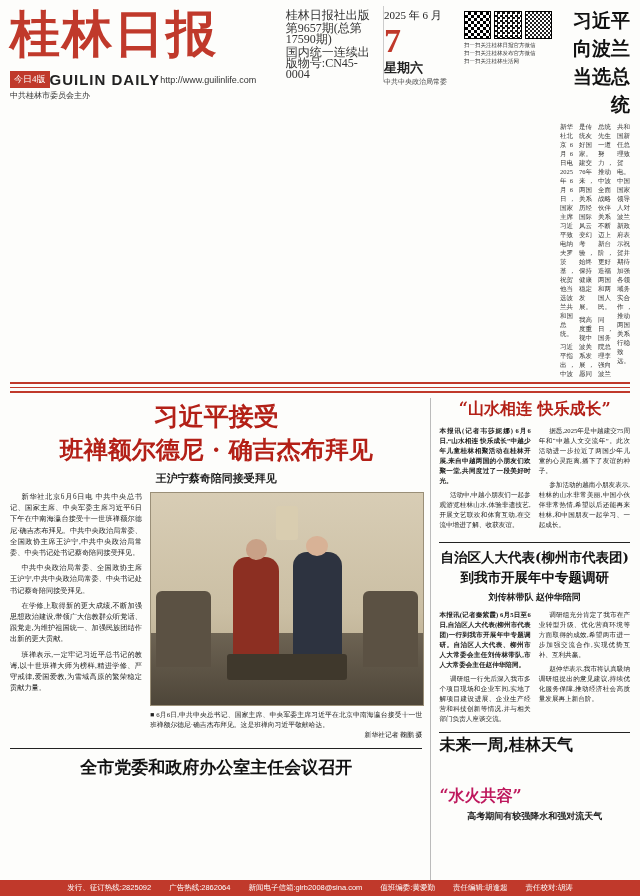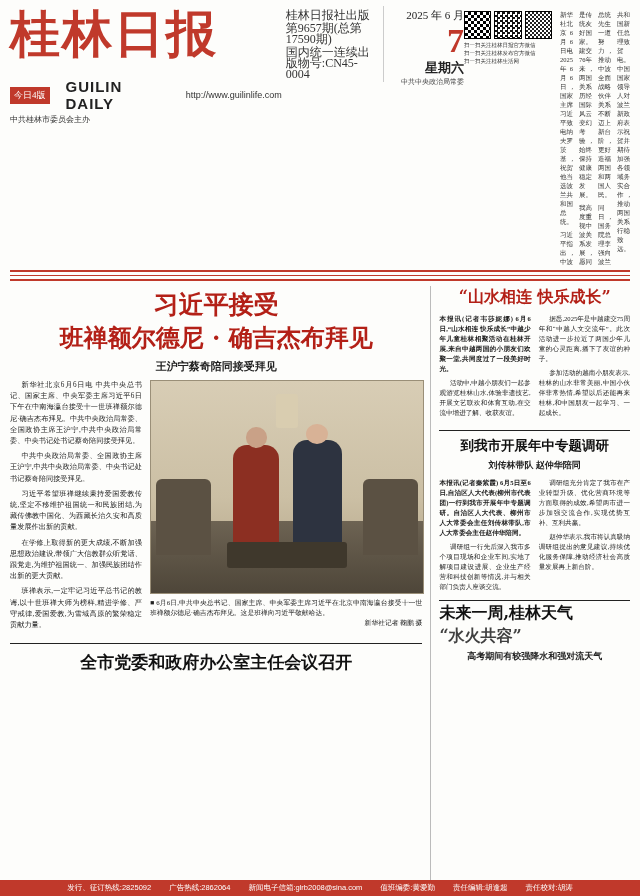--- a/index.html
+++ b/index.html
@@ -29,21 +29,21 @@
   .mast-title{
     font-family:"DejaVu Serif",serif;
     font-weight:bold;
     font-size:50px;
     line-height:56px;
     color:#c0392b;
     letter-spacing:2px;
     white-space:nowrap;
   }
   .mast-sub{
-    display:flex;align-items:center;gap:16px;margin-top:16px;
+    display:flex;align-items:center;gap:0;margin-top:9px;
   }
   .badge-4ban{
     background:#c0392b;color:#fff;font-size:9px;
     padding:2px 4px;white-space:nowrap;
   }
   .mast-en{
     font-family:"Liberation Sans",sans-serif;
     font-weight:bold;font-size:15px;letter-spacing:1px;color:#222;
   }
   .mast-url{
@@ -57,21 +57,21 @@
       border:1px solid #000;}
   .qr.b{background:repeating-conic-gradient(#111 0 25%,#fff 0 50%) 0 0/5px 5px;}
   .qr.c{background:repeating-conic-gradient(#222 0 25%,#fff 0 50%) 0 0/4px 4px;}
 
   .mast-mid{
     width:100px;font-size:7.5px;line-height:11px;color:#333;
     padding:4px 4px 0 4px;border-right:1px solid #ccc;
   }
   .mast-mid .dt{font-size:12px;margin-bottom:2px;}
   .mast-date{
-    width:86px;text-align:right;padding-top:2px;
+    width:86px;text-align:left;padding-top:2px;
   }
   .mast-date .y{font-size:11px;color:#222;}
   .mast-date .d{font-size:34px;font-weight:bold;color:#c0392b;line-height:36px;}
   .mast-date .w{font-size:13px;font-weight:bold;color:#222;}
 
   .mast-right{flex:1;padding-left:8px;}
   .headline-top{
     font-weight:bold;font-size:19px;line-height:28px;color:#111;text-align:right;
     font-family:"DejaVu Serif",serif;
   }
@@ -152,21 +152,21 @@
   .rhl2{
     text-align:center;font-family:"DejaVu Serif",serif;font-weight:bold;
     font-size:13.5px;line-height:20px;color:#111;margin-top:4px;
   }
   .rsub{text-align:center;font-size:9px;font-weight:bold;color:#222;margin:4px 0 2px;}
 
   .rhl3{
     font-family:"DejaVu Serif",serif;font-weight:bold;
     font-size:16px;line-height:23px;color:#111;
   }
-  .rhl3 .q{color:#404040;}
+  .rhl3 .q{color:#be185d;margin-top:28px;}
   .rsub2{text-align:center;font-size:9px;font-weight:bold;color:#222;margin:3px 0 2px;}
 
   
   .footer{
     position:absolute;left:0;right:0;bottom:0;height:16px;
     background:#c0392b;color:#fff;font-size:7.5px;
     display:flex;align-items:center;justify-content:center;gap:18px;
     font-family:"Liberation Sans",sans-serif;
   }
 </style>
@@ -204,20 +204,21 @@
         <span class="qr"></span>
         <span class="qr b"></span>
         <span class="qr c"></span>
       </div>
       <div style="font-size:5.5px;line-height:8px;color:#333;margin-top:2px;">扫一扫关注桂林日报官方微信</div>
       <div style="font-size:5.5px;line-height:8px;color:#333;">扫一扫关注桂林发布官方微信</div>
       <div style="font-size:5.5px;line-height:8px;color:#333;">扫一扫关注桂林生活网</div>
     </div>
 
     <div class="mast-right">
+      <div class="headline-top">习近平向波兰当选总统</div>
       <div class="mast-right-note">
         <p style="margin:0 0 4px 0;">新华社北京6月6日电  2025年6月6日,国家主席习近平致电纳夫罗茨基,祝贺他当选波兰共和国总统。</p>
         <p style="margin:0 0 4px 0;">习近平指出,中波是传统友好国家。建交76年来,两国关系历经国际风云变幻考验,始终保持健康稳定发展。</p>
         <p style="margin:0 0 4px 0;">我高度重视中波关系发展,愿同总统先生一道努力,推动中波全面战略伙伴关系不断迈上新台阶,更好造福两国和两国人民。</p>
         <p style="margin:0;">同日,国务院总理李强向波兰共和国新任总理致贺电。中国国家领导人对波兰新政府表示祝贺并期待加强各领域务实合作,推动两国关系行稳致远。</p>
       </div>
     </div>
   </div>
 
   <div class="red-strip"></div>
@@ -229,21 +230,20 @@
       <div class="hl1">
         <div>习近平接受</div>
         <div class="l2">班禅额尔德尼 · 确吉杰布拜见</div>
       </div>
       <div class="sub1">王沪宁蔡奇陪同接受拜见</div>
 
       <div class="twocol">
         <div class="tc-text">
           <p>新华社北京6月6日电 中共中央总书记、国家主席、中央军委主席习近平6日下午在中南海瀛台接受十一世班禅额尔德尼·确吉杰布拜见。中共中央政治局常委、全国政协主席王沪宁,中共中央政治局常委、中央书记处书记蔡奇陪同接受拜见。</p>
           <p>中共中央政治局常委、全国政协主席王沪宁,中共中央政治局常委、中央书记处书记蔡奇陪同接受拜见。</p>
-          <p>习近平希望班禅继续秉持爱国爱教传统,坚定不移维护祖国统一和民族团结,为藏传佛教中国化、为西藏长治久安和高质量发展作出新的贡献。</p>
           <p>在学修上取得新的更大成绩,不断加强思想政治建设,带领广大信教群众听党话、跟党走,为维护祖国统一、加强民族团结作出新的更大贡献。</p>
           <p>班禅表示,一定牢记习近平总书记的教诲,以十世班禅大师为榜样,精进学修、严守戒律,爱国爱教,为雪域高原的繁荣稳定贡献力量。</p>
         </div>
         <div class="tc-photo">
           <div class="photo">
             <div class="wall"></div>
             <div class="carpet"></div>
             <div class="chair-l"></div>
             <div class="chair-r"></div>
             <div class="lamp"></div>
@@ -269,20 +269,21 @@
       </div>
       <div class="rcols">
         <p class="lead">本报讯(记者韦莎妮娜) 6月6日,“山水相连 快乐成长”中越少年儿童桂林相聚活动在桂林开展,来自中越两国的小朋友们欢聚一堂,共同度过了一段美好时光。</p>
         <p>活动中,中越小朋友们一起参观游览桂林山水,体验非遗技艺,开展文艺联欢和体育互动,在交流中增进了解、收获友谊。</p>
         <p>据悉,2025年是中越建交75周年和“中越人文交流年”。此次活动进一步拉近了两国少年儿童的心灵距离,播下了友谊的种子。</p>
         <p>参加活动的越南小朋友表示,桂林的山水非常美丽,中国小伙伴非常热情,希望以后还能再来桂林,和中国朋友一起学习、一起成长。</p>
       </div>
 
       <div class="rule"></div>
       <div class="rhl2">
+        <div>自治区人大代表(柳州市代表团)</div>
         <div>到我市开展年中专题调研</div>
       </div>
       <div class="rsub">刘传林带队     赵仲华陪同</div>
       <div class="rcols">
         <p class="lead">本报讯(记者秦紫霞) 6月5日至6日,自治区人大代表(柳州市代表团)一行到我市开展年中专题调研。自治区人大代表、柳州市人大常委会主任刘传林带队,市人大常委会主任赵仲华陪同。</p>
         <p>调研组一行先后深入我市多个项目现场和企业车间,实地了解项目建设进展、企业生产经营和科技创新等情况,并与相关部门负责人座谈交流。</p>
         <p>调研组充分肯定了我市在产业转型升级、优化营商环境等方面取得的成效,希望两市进一步加强交流合作,实现优势互补、互利共赢。</p>
         <p>赵仲华表示,我市将认真吸纳调研组提出的意见建议,持续优化服务保障,推动经济社会高质量发展再上新台阶。</p>
       </div>
 

